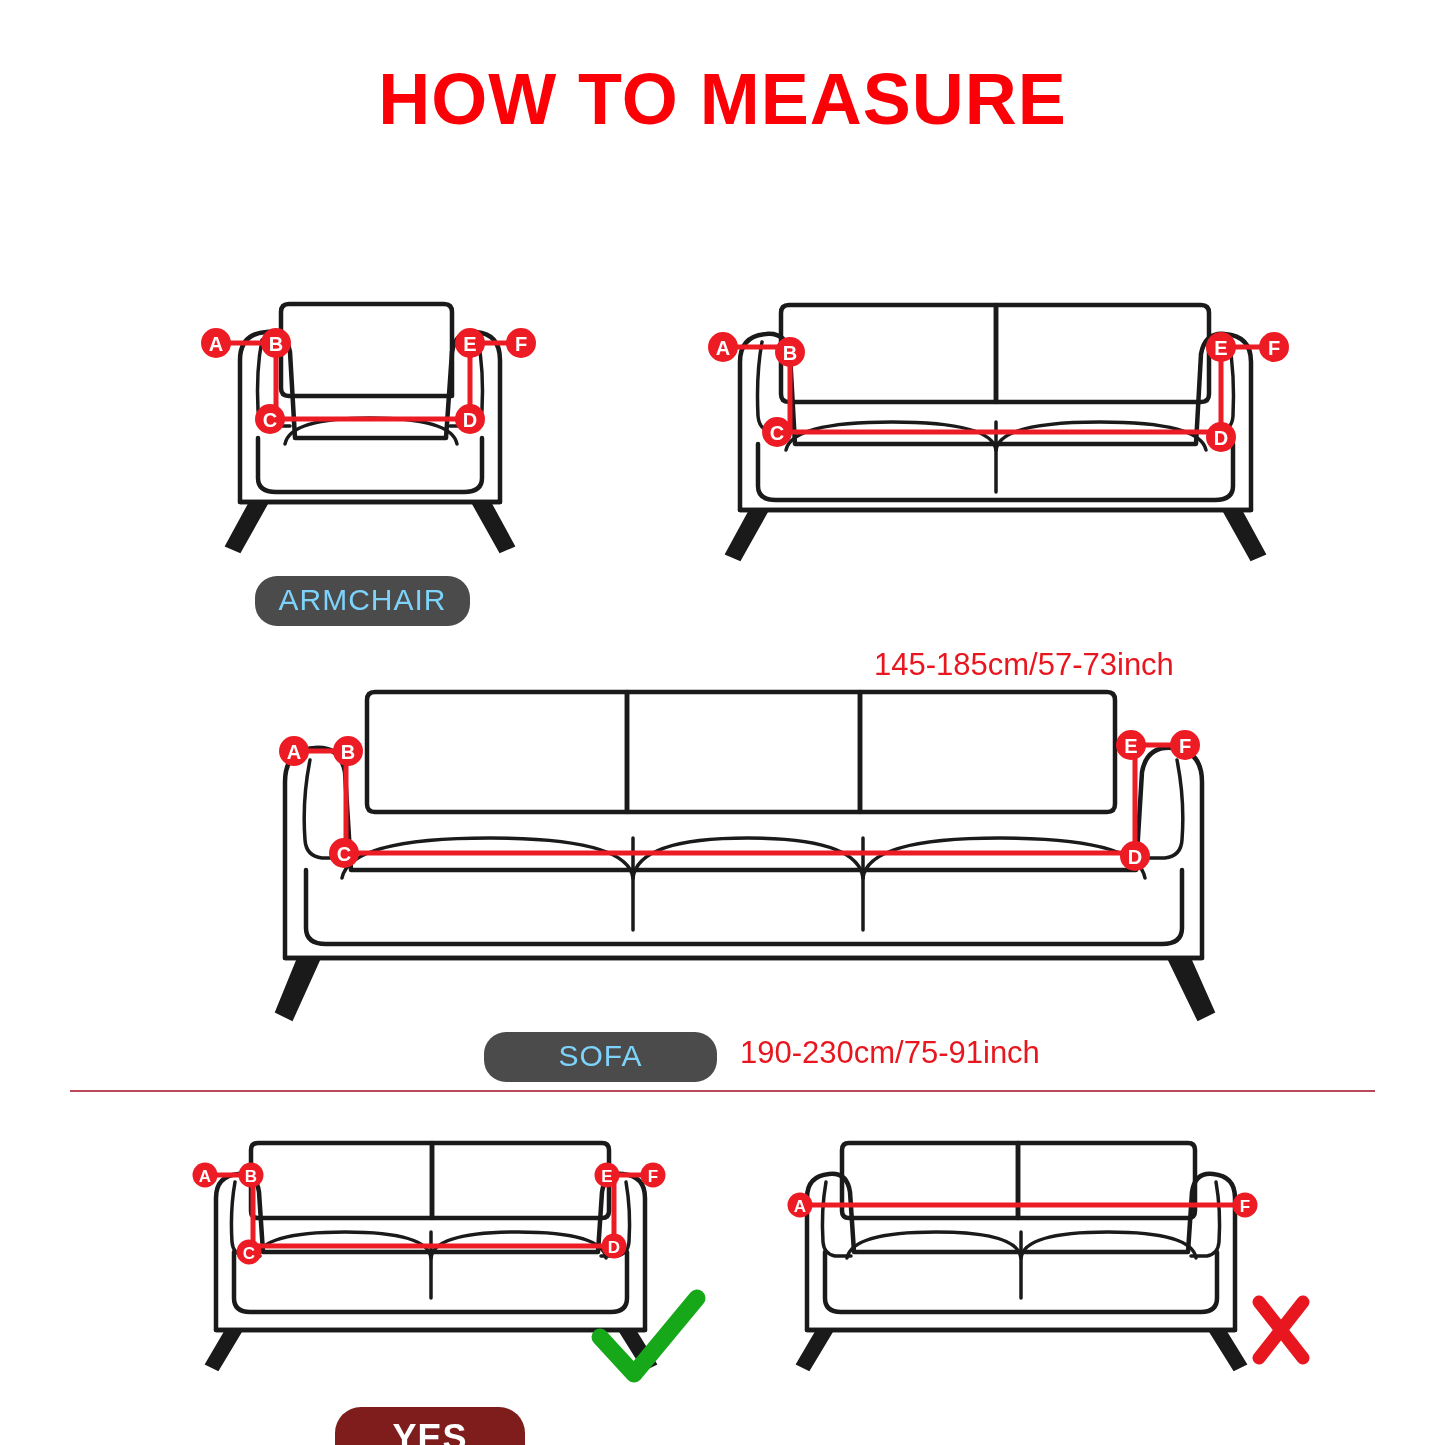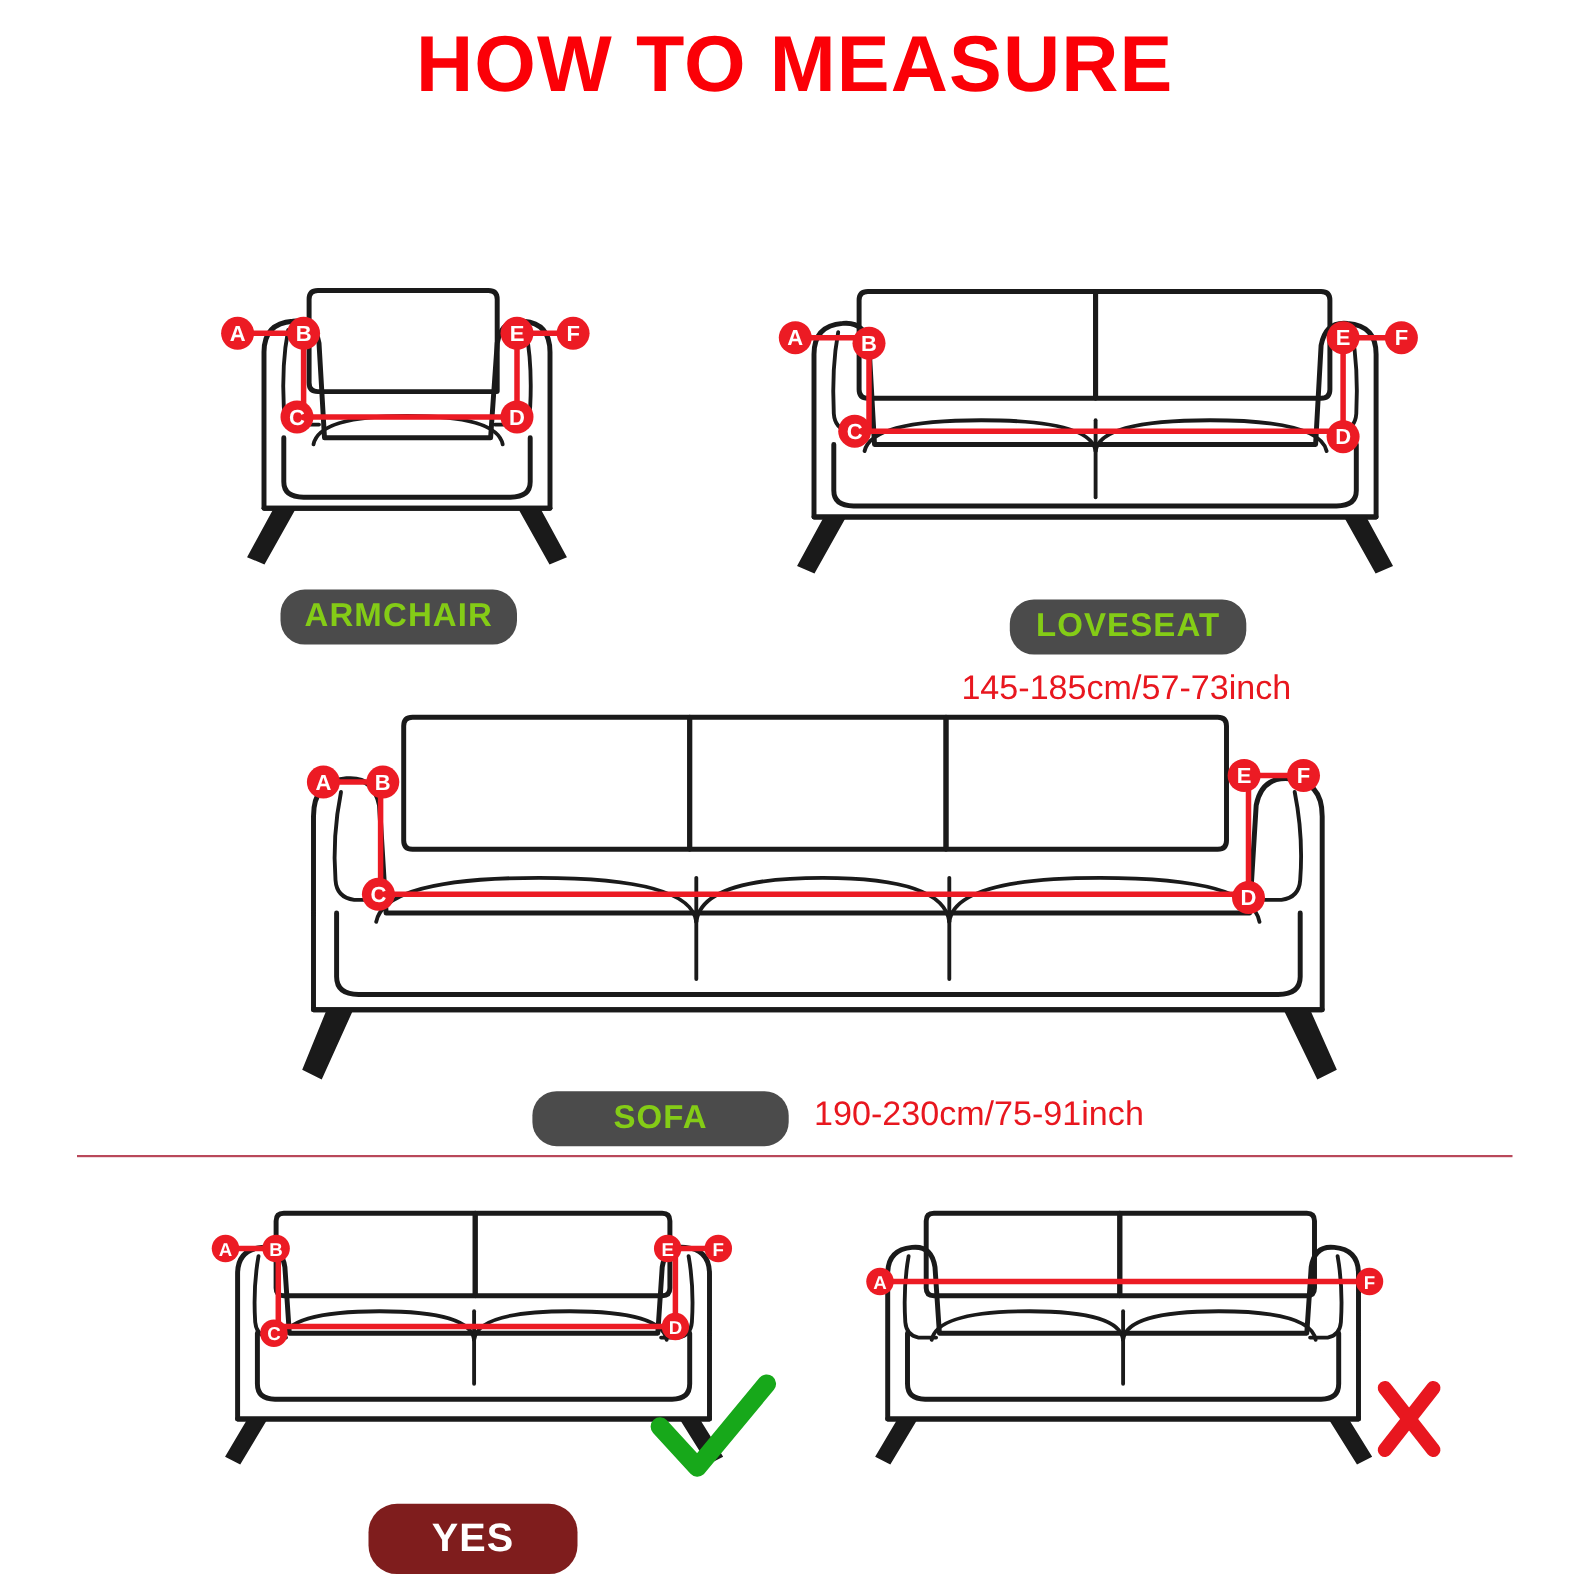--- a/index.html
+++ b/index.html
@@ -11,20 +11,21 @@
     width: 1445px;
     height: 1445px;
     font-family: "Liberation Sans", sans-serif;
     position: relative;
     overflow: hidden;
   }
   .page {
     position: relative;
     width: 1445px;
     height: 1132px;
+    margin-top: 40px;
   }
   .title {
     position: absolute;
     top: 18px;
     left: 0;
     width: 1445px;
     text-align: center;
     color: #fb0007;
     font-size: 72px;
     font-weight: bold;
@@ -40,24 +41,24 @@
     font-size: 29px;
     font-weight: bold;
     line-height: 45px;
   }
   .sub-line2 {
     display: block;
   }
   .caption-pill {
     position: absolute;
     background: #4b4b4b;
-    color: #84cc16;
+    color: #7dd3fc;
     border-radius: 22px;
     font-size: 30px;
-    font-weight: bold;
+    font-weight: normal;
     letter-spacing: 1px;
     text-align: center;
     padding: 7px 0 9px 0;
   }
   .dim-text {
     position: absolute;
     color: #e8171f;
     font-size: 31px;
     font-weight: normal;
     white-space: nowrap;
@@ -402,21 +403,20 @@
 
       <g>
         <line class="crossmark" x1="1259" y1="1262" x2="1303" y2="1318"></line>
         <line class="crossmark" x1="1303" y1="1262" x2="1259" y2="1318"></line>
       </g>
     </g>
   </svg>
 
   <div class="caption-pill" style="left:255px; top:536px; width:215px;">ARMCHAIR</div>
 
-  <div class="caption-pill" style="left:918px; top:545px; width:215px;">LOVESEAT</div>
   <div class="dim-text" style="left:874px; top:607px;">145-185cm/57-73inch</div>
 
   <div class="caption-pill" style="left:484px; top:992px; width:233px;">SOFA</div>
   <div class="dim-text" style="left:740px; top:995px;">190-230cm/75-91inch</div>
 
   <div class="divider"></div>
 
   <div class="pill-yes" style="left:335px; top:1367px; width:190px;">YES</div>
 
 </div>

